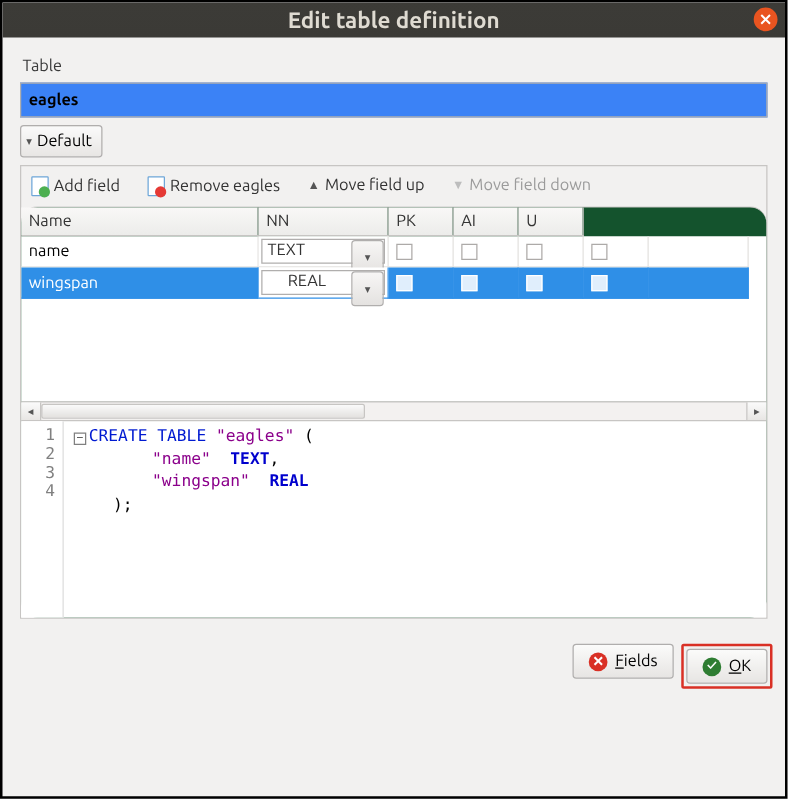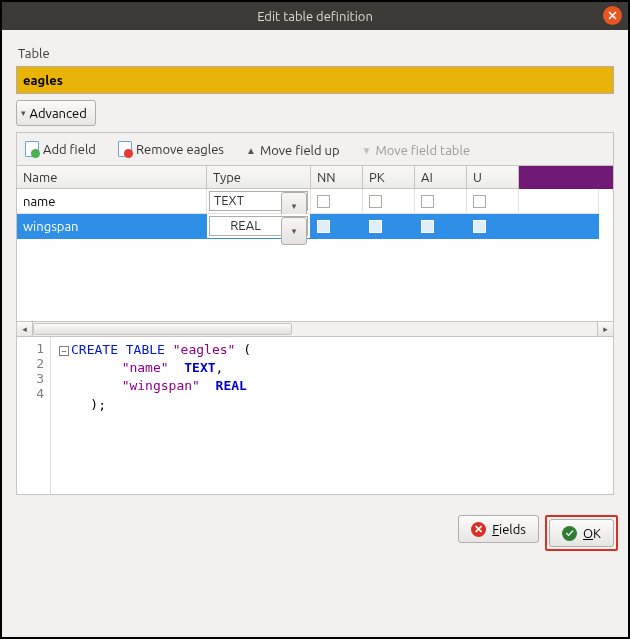--- a/index.html
+++ b/index.html
@@ -13,22 +13,22 @@
   overflow: hidden;
 }
 .titlebar {
   background: linear-gradient(#3c3b37, #3b3a36);
   height: 28px;
   display: flex;
   align-items: center;
   justify-content: center;
   position: relative;
   color: #dfdbd2;
-  font-weight: normal;
-  font-size: 13px;
+  font-weight: bold;
+  font-size: 18px;
 }
 .titlebar .close {
   position: absolute;
   right: 6px;
   top: 4px;
   width: 19px;
   height: 19px;
   background: #e95420;
   border-radius: 50%;
   display: flex;
@@ -37,21 +37,21 @@
   color: #fff;
   font-size: 12px;
   line-height: 1;
 }
 .content { padding: 10px 14px 10px 14px; }
 .section-label { color: #3a3a3a; margin: 6px 0 6px 2px; }
 .textinput {
   width: 100%;
   height: 28px;
   border: 1px solid #b0aead;
-  background: #eab308;
+  background: #3b82f6;
   padding: 0 6px;
   font: inherit;
   font-weight: bold;
 }
 .adv-btn {
   margin-top: 6px;
   height: 26px;
   border: 1px solid #b0aead;
   background: linear-gradient(#fafafa,#e8e6e4);
   display: inline-flex;
@@ -63,21 +63,21 @@
 .tri { font-size: 9px; color: #555; }
 .fields-frame {
   border: 1px solid #c7c5c3;
   background: #f2f1f0;
   margin-top: 6px;
 }
 .toolbar {
   display: flex;
   gap: 22px;
   padding: 8px 8px;
-  align-items: flex-end;
+  align-items: flex-start;
 }
 .tool {
   display: inline-flex;
   align-items: center;
   gap: 4px;
   color: #333;
 }
 .tool.disabled { color: #9b9b9b; }
 .doc-icon {
   width: 14px; height: 16px;
@@ -86,21 +86,22 @@
   position: relative;
   border-radius: 1px;
 }
 .doc-icon::after { content:""; position:absolute; right:-2px; bottom:-2px; width:9px; height:9px; border-radius:50%; }
 .doc-icon.add::after { background:#4caf50; }
 .doc-icon.remove::after { background:#e53935; }
 .arrow-up { font-size: 10px; color: #555; }
 .arrow-down { font-size: 10px; color: #bdbdbd; }
 .grid {
   border-top: 1px solid #c7c5c3;
-  background: #701a75;
+  background: #14532d;
+  border-radius: 13px;
 }
 .ghead, .grow {
   display: grid;
   grid-template-columns: 190px 104px 52px 52px 52px 52px 80px;
   align-items: stretch;
 }
 .ghead > div {
   background: linear-gradient(#f9f8f7,#ececea);
   border-right: 1px solid #c7c5c3;
   border-bottom: 1px solid #c7c5c3;
@@ -204,48 +205,47 @@
       </svg>
   </div>
 </div>
 
 <div class="content">
 
   <div class="section-label">Table</div>
   <input class="textinput" value="eagles" style="">
   <div class="adv-btn">
     <span class="tri">▾</span>
-    <span>Advanced</span>
+    <span>Default</span>
   </div>
 
 
   <div class="fields-frame">
     <div class="toolbar">
       <span class="tool">
         <span class="doc-icon add"></span>
         <span>Add field</span>
       </span>
       <span class="tool">
         <span class="doc-icon remove"></span>
         <span>Remove eagles</span>
       </span>
       <span class="tool">
         <span class="arrow-up">▲</span>
         <span>Move field up</span>
       </span>
       <span class="tool disabled">
         <span class="arrow-down">▼</span>
-        <span>Move field table</span>
+        <span>Move field down</span>
       </span>
     </div>
 
     <div class="grid">
       <div class="ghead">
         <div>Name</div>
-        <div>Type</div>
         <div>NN</div>
         <div>PK</div>
         <div>AI</div>
         <div>U</div>
       </div>
       <div class="grid-body">
         <div class="grow">
           <div>name</div>
           <div class="typecell">
             <div class="type-dd">

